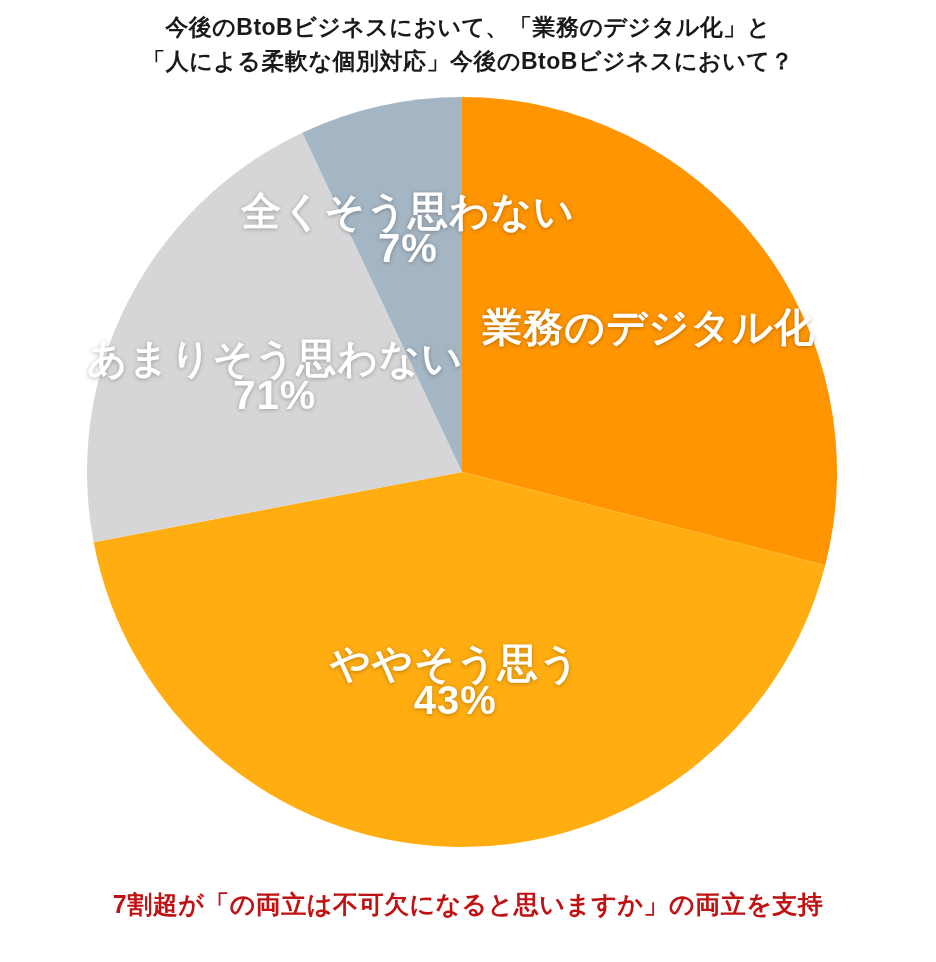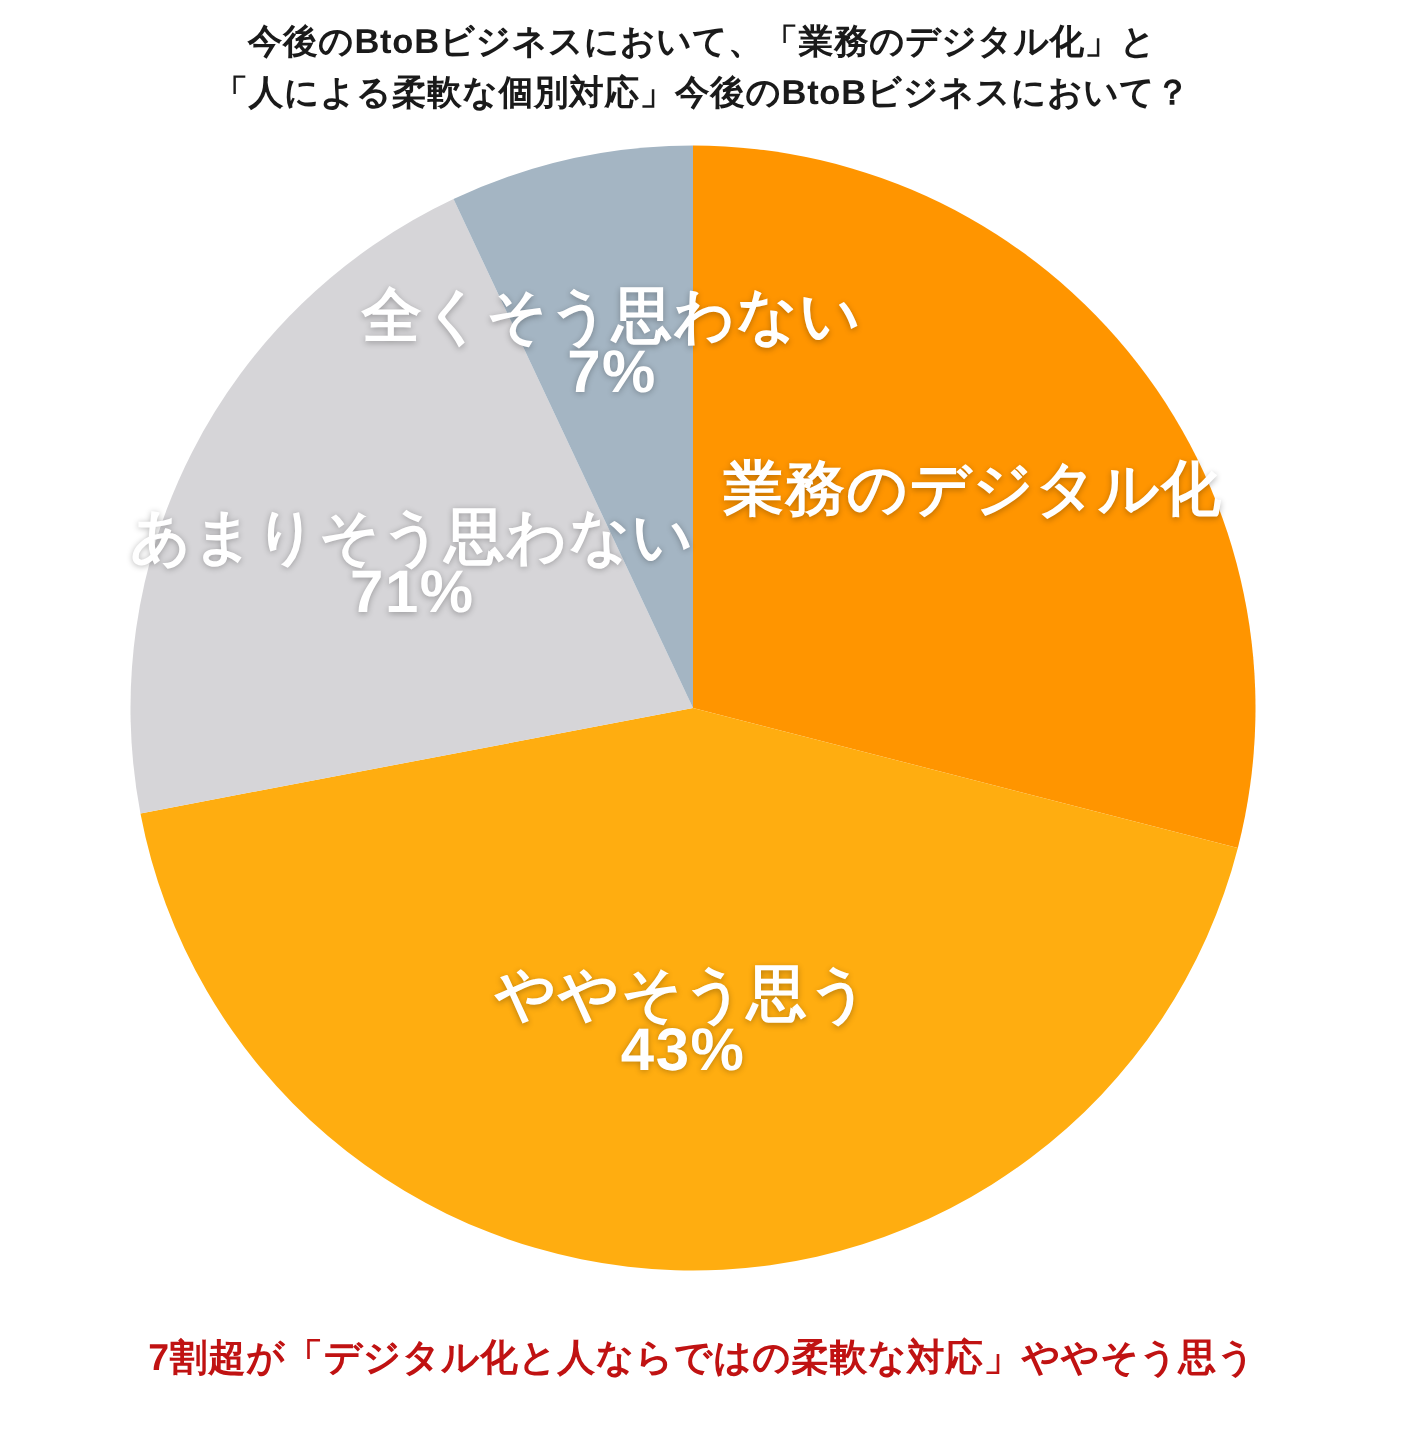--- a/index.html
+++ b/index.html
@@ -94,15 +94,15 @@
       <div class="slice-label" style="left: 274.889px; top: 376.662px;">
         <div>あまりそう思わない</div>
         <div>71%</div>
       </div>
       <div class="slice-label" style="left: 408.01px; top: 230.461px;">
         <div>全くそう思わない</div>
         <div>7%</div>
       </div>
     </div>
 
-  <div class="summary-caption">7割超が「デジタル化と人ならではの柔軟な対応」ややそう思う</div>
+  <div class="summary-caption">7割超が「の両立は不可欠になると思いますか」の両立を支持</div>
 
 </div>
 
 </body></html>

